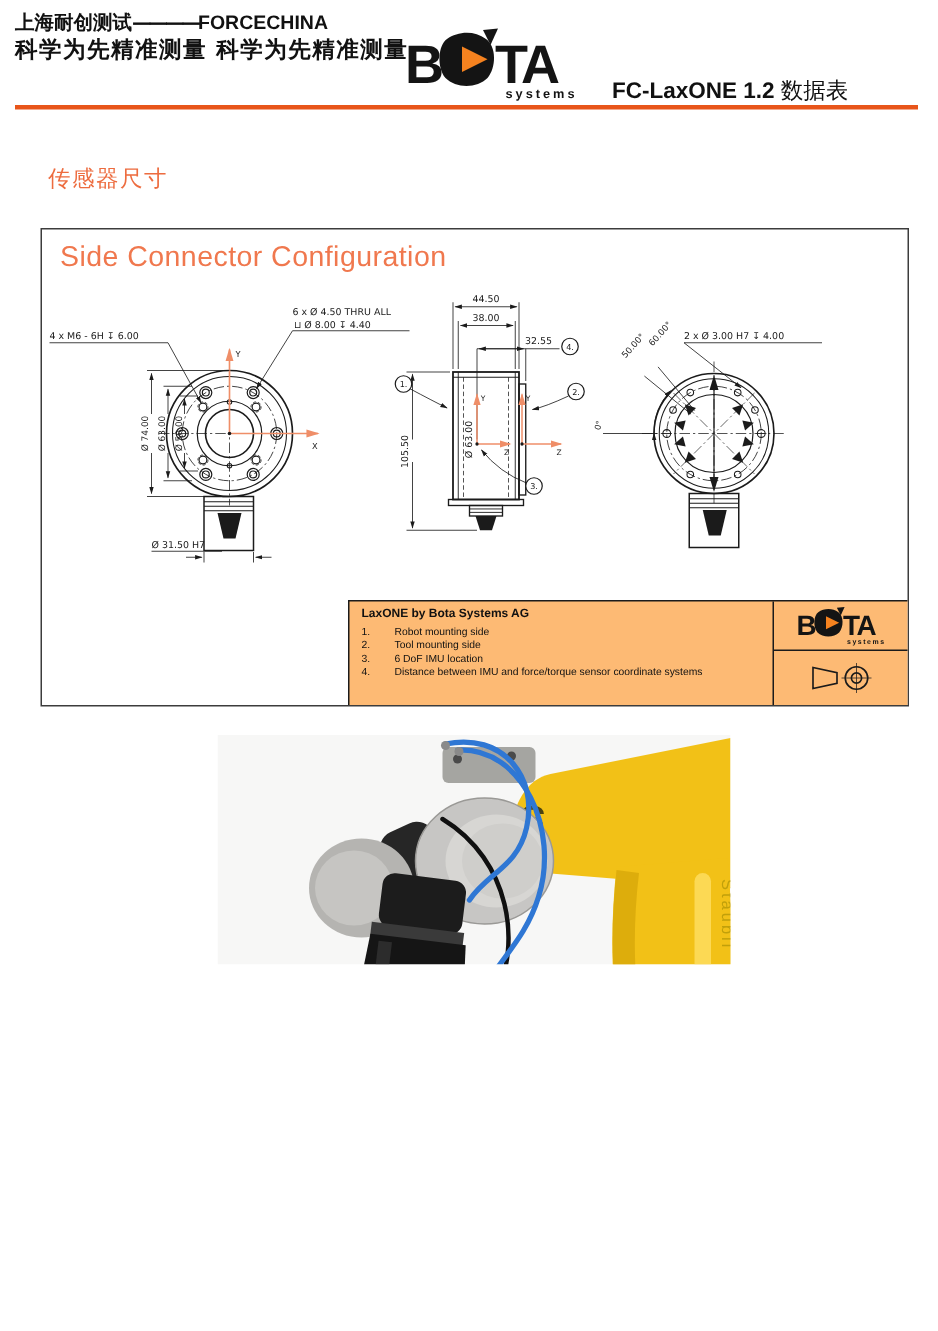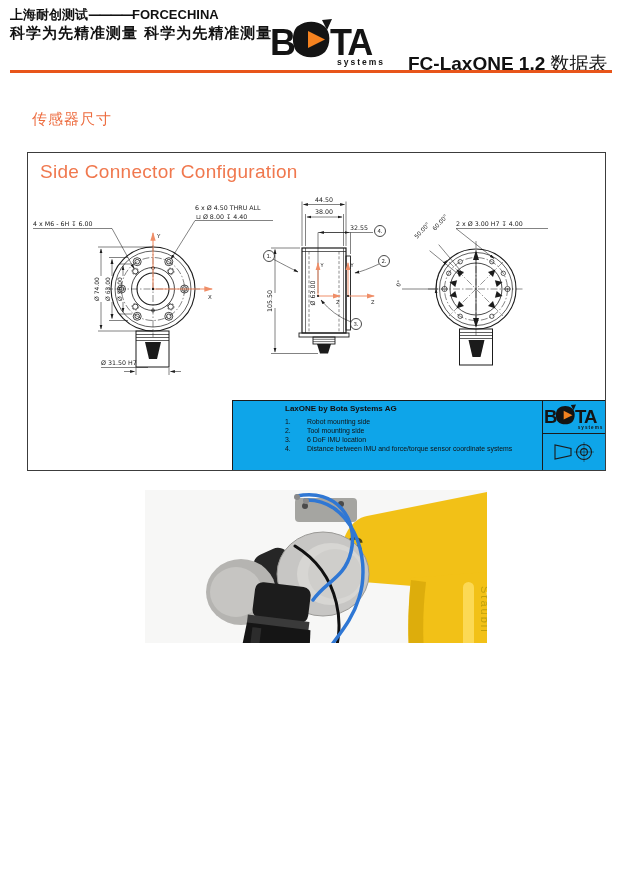--- a/index.html
+++ b/index.html
@@ -5,32 +5,32 @@
   html,body{margin:0;padding:0;background:#fff;}
   .page{position:relative;width:625px;height:643px;background:#fff;overflow:hidden;
         font-family:"Liberation Sans",sans-serif;color:#111;}
   
   .dist-l1{position:absolute;left:10px;top:6px;font-size:13px;font-weight:bold;white-space:nowrap;}
   .dist-l1 .cn{font-family:"DejaVu Serif","Liberation Serif",serif;}
   .dist-l1 .dash{letter-spacing:-2px;font-family:"DejaVu Sans",sans-serif;}
   .dist-l2{position:absolute;left:10px;top:24px;font-size:15px;font-weight:bold;letter-spacing:1px;
            font-family:"DejaVu Serif","Liberation Serif",serif;}
   .logo-main{position:absolute;left:268px;top:18px;width:120px;height:50px;}
-  .doc-title{position:absolute;left:408px;top:51px;font-size:19px;font-weight:bold;white-space:nowrap;}
+  .doc-title{position:absolute;left:408px;top:51px;font-size:15px;font-weight:bold;white-space:nowrap;}
   .doc-title .cnserif{font-family:"DejaVu Serif","Liberation Serif",serif;font-weight:normal;}
   .rule{position:absolute;left:10px;top:70px;width:602px;height:3px;background:#E8551A;}
   .section-title{position:absolute;left:32px;top:110px;margin:0;font-size:15px;font-weight:normal;
       letter-spacing:1px;color:#ED6C3F;font-family:"DejaVu Serif","Liberation Serif",serif;}
   
   .draw-box{position:absolute;left:27px;top:152px;width:577px;height:317px;border:1.6px solid #3c3c3c;background:#fff;}
   .draw-title{position:absolute;left:12px;top:8px;font-size:19px;color:#F0784E;letter-spacing:.3px;}
   .draw-svg{position:absolute;left:0;top:0;width:577px;height:317px;}
   .draw-svg text{font-family:"DejaVu Sans","Liberation Sans",sans-serif;fill:#1b1b1b;}
   
-  .tblock{position:absolute;left:204px;right:0;bottom:0;height:69px;border:1.4px solid #1b1b1b;border-right:none;border-bottom:none;background:#0ea5e9;display:flex;padding-left:44px;}
+  .tblock{position:absolute;left:204px;right:0;bottom:0;height:69px;border:1.4px solid #1b1b1b;border-right:none;border-bottom:none;background:#fdba74;display:flex;}
   .tb-notes{position:relative;width:283px;border-right:1.4px solid #1b1b1b;box-sizing:border-box;padding:3px 0 0 8px;}
   .tb-title{font-size:8px;font-weight:bold;margin-bottom:4px;}
   .tb-row{display:flex;font-size:6.9px;line-height:9px;}
   .tb-num{width:22px;flex:none;}
   .tb-right{flex:1;display:flex;flex-direction:column;}
   .tb-logo{height:32px;border-bottom:1.4px solid #1b1b1b;display:flex;align-items:center;justify-content:center;}
   .tb-proj{flex:1;display:flex;align-items:center;justify-content:center;}
   
   .photo{position:absolute;left:145px;top:490px;width:342px;height:330px;}
 </style>

